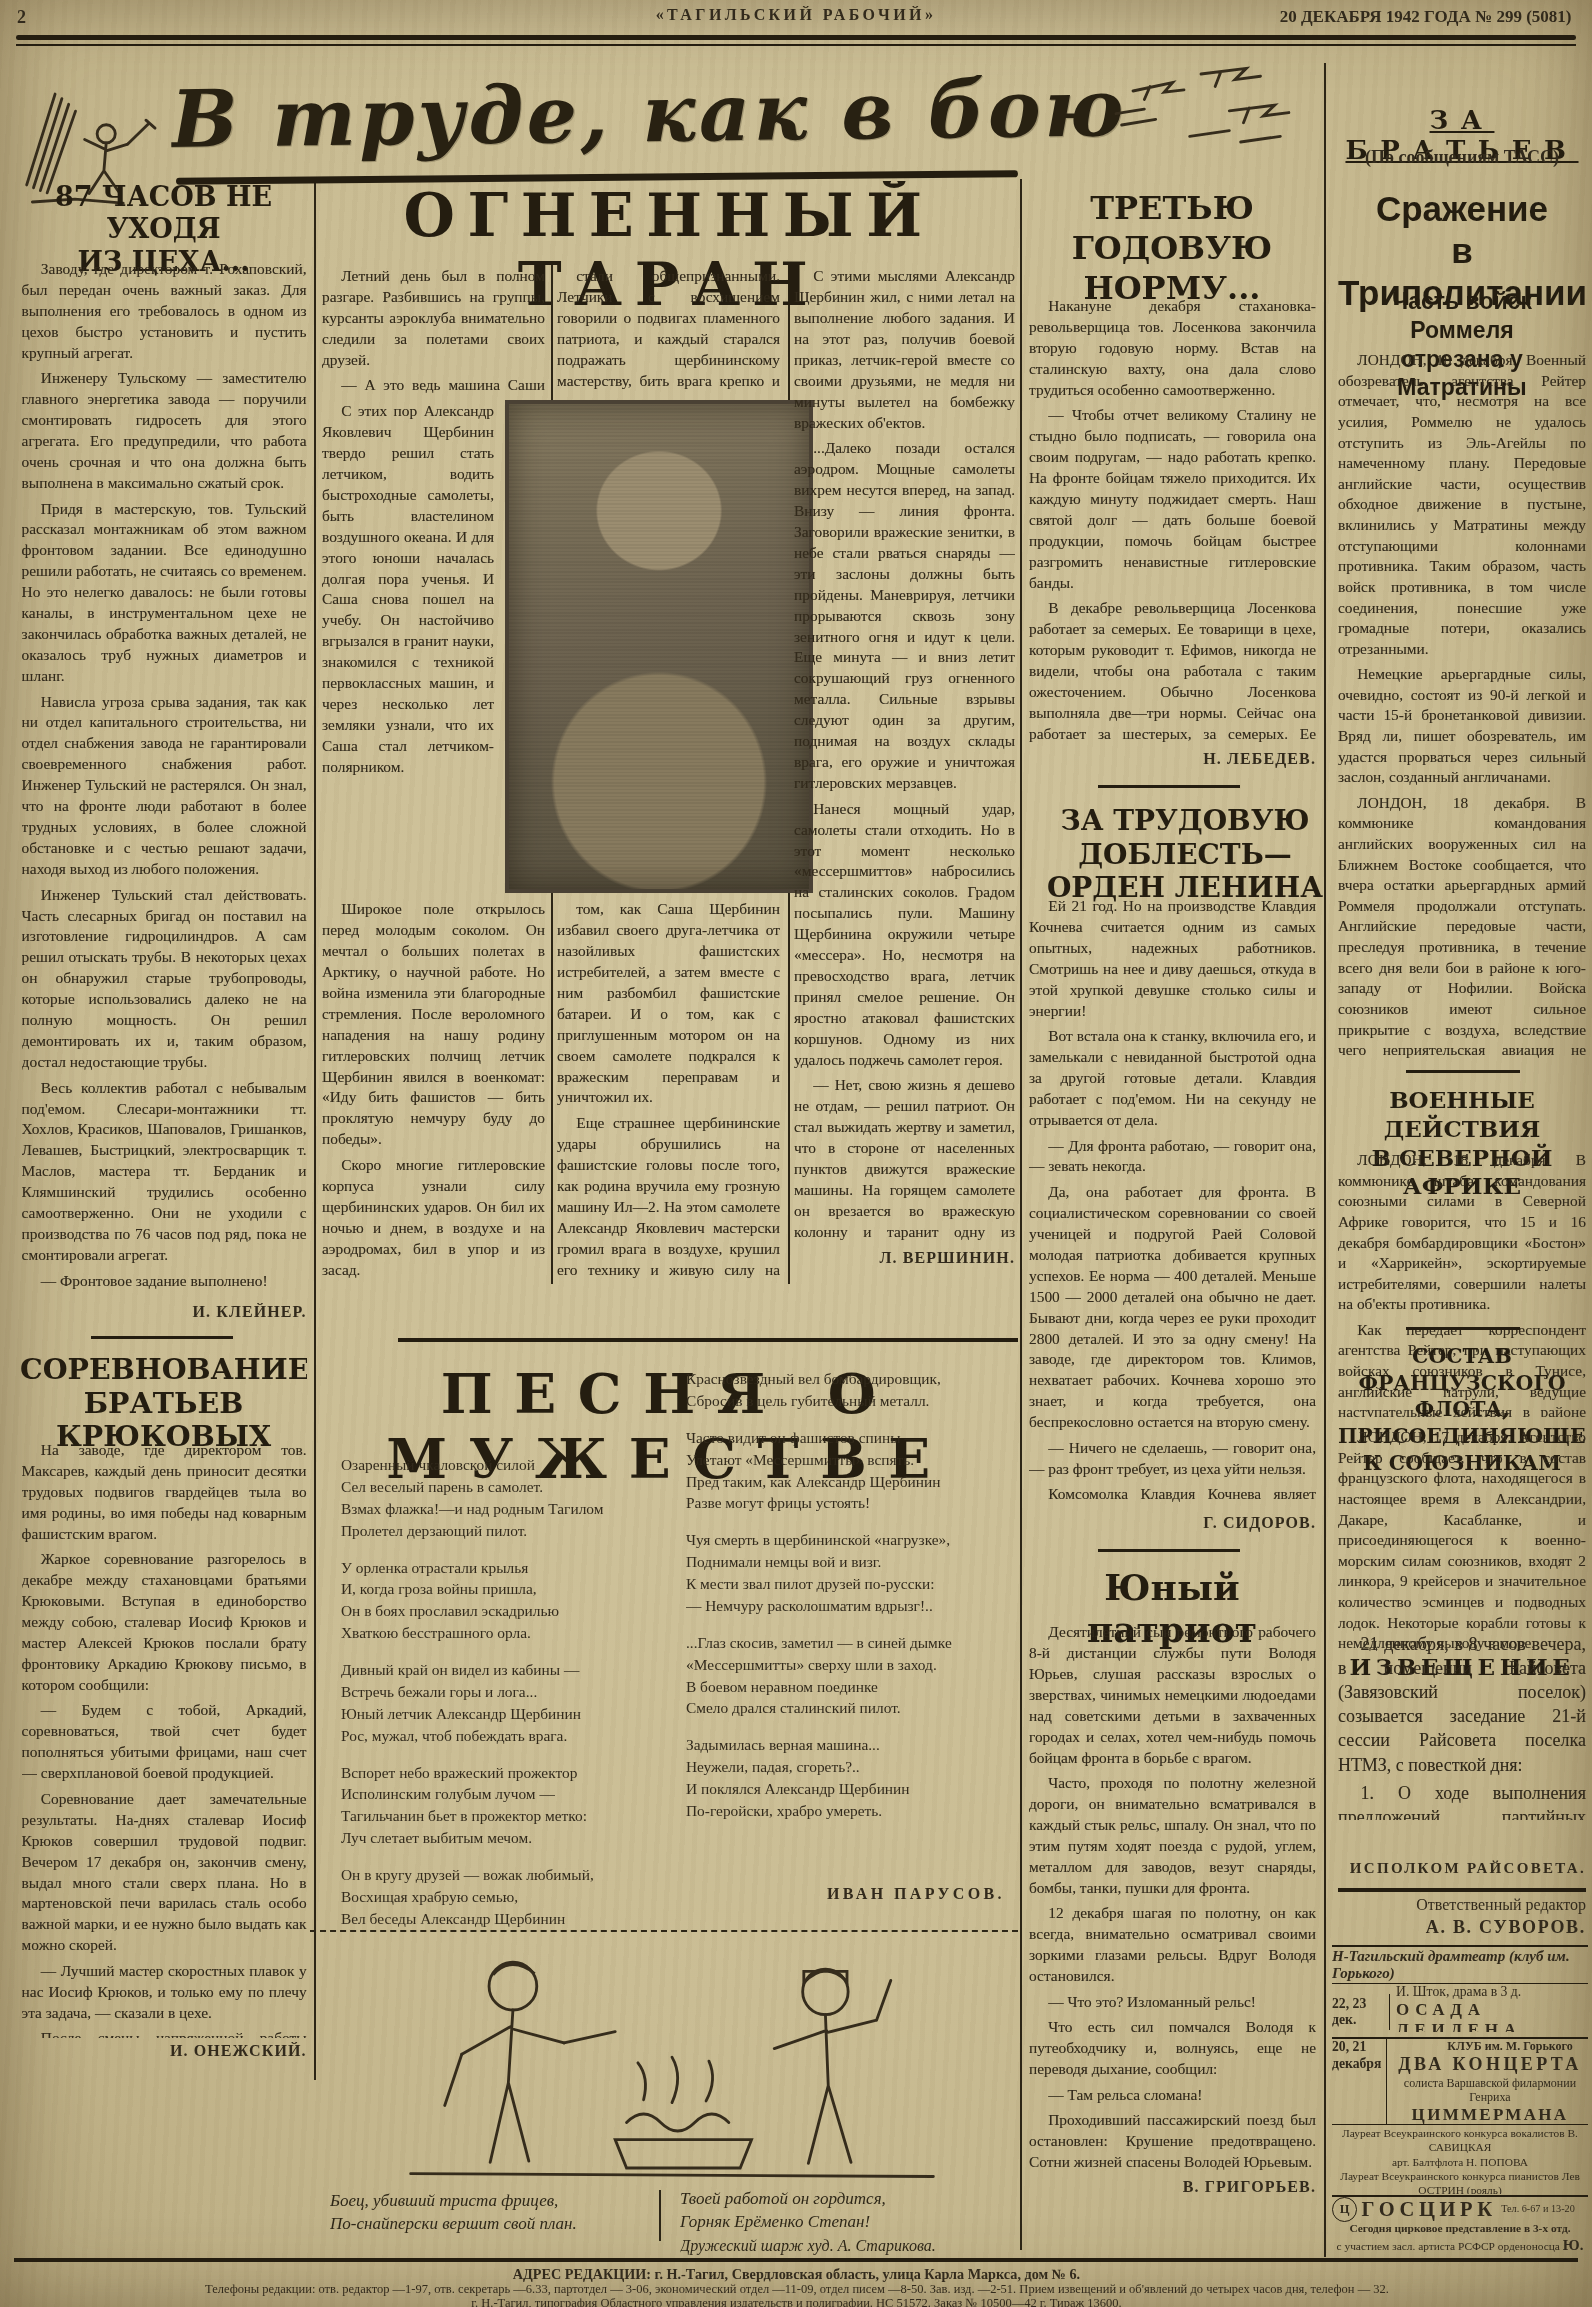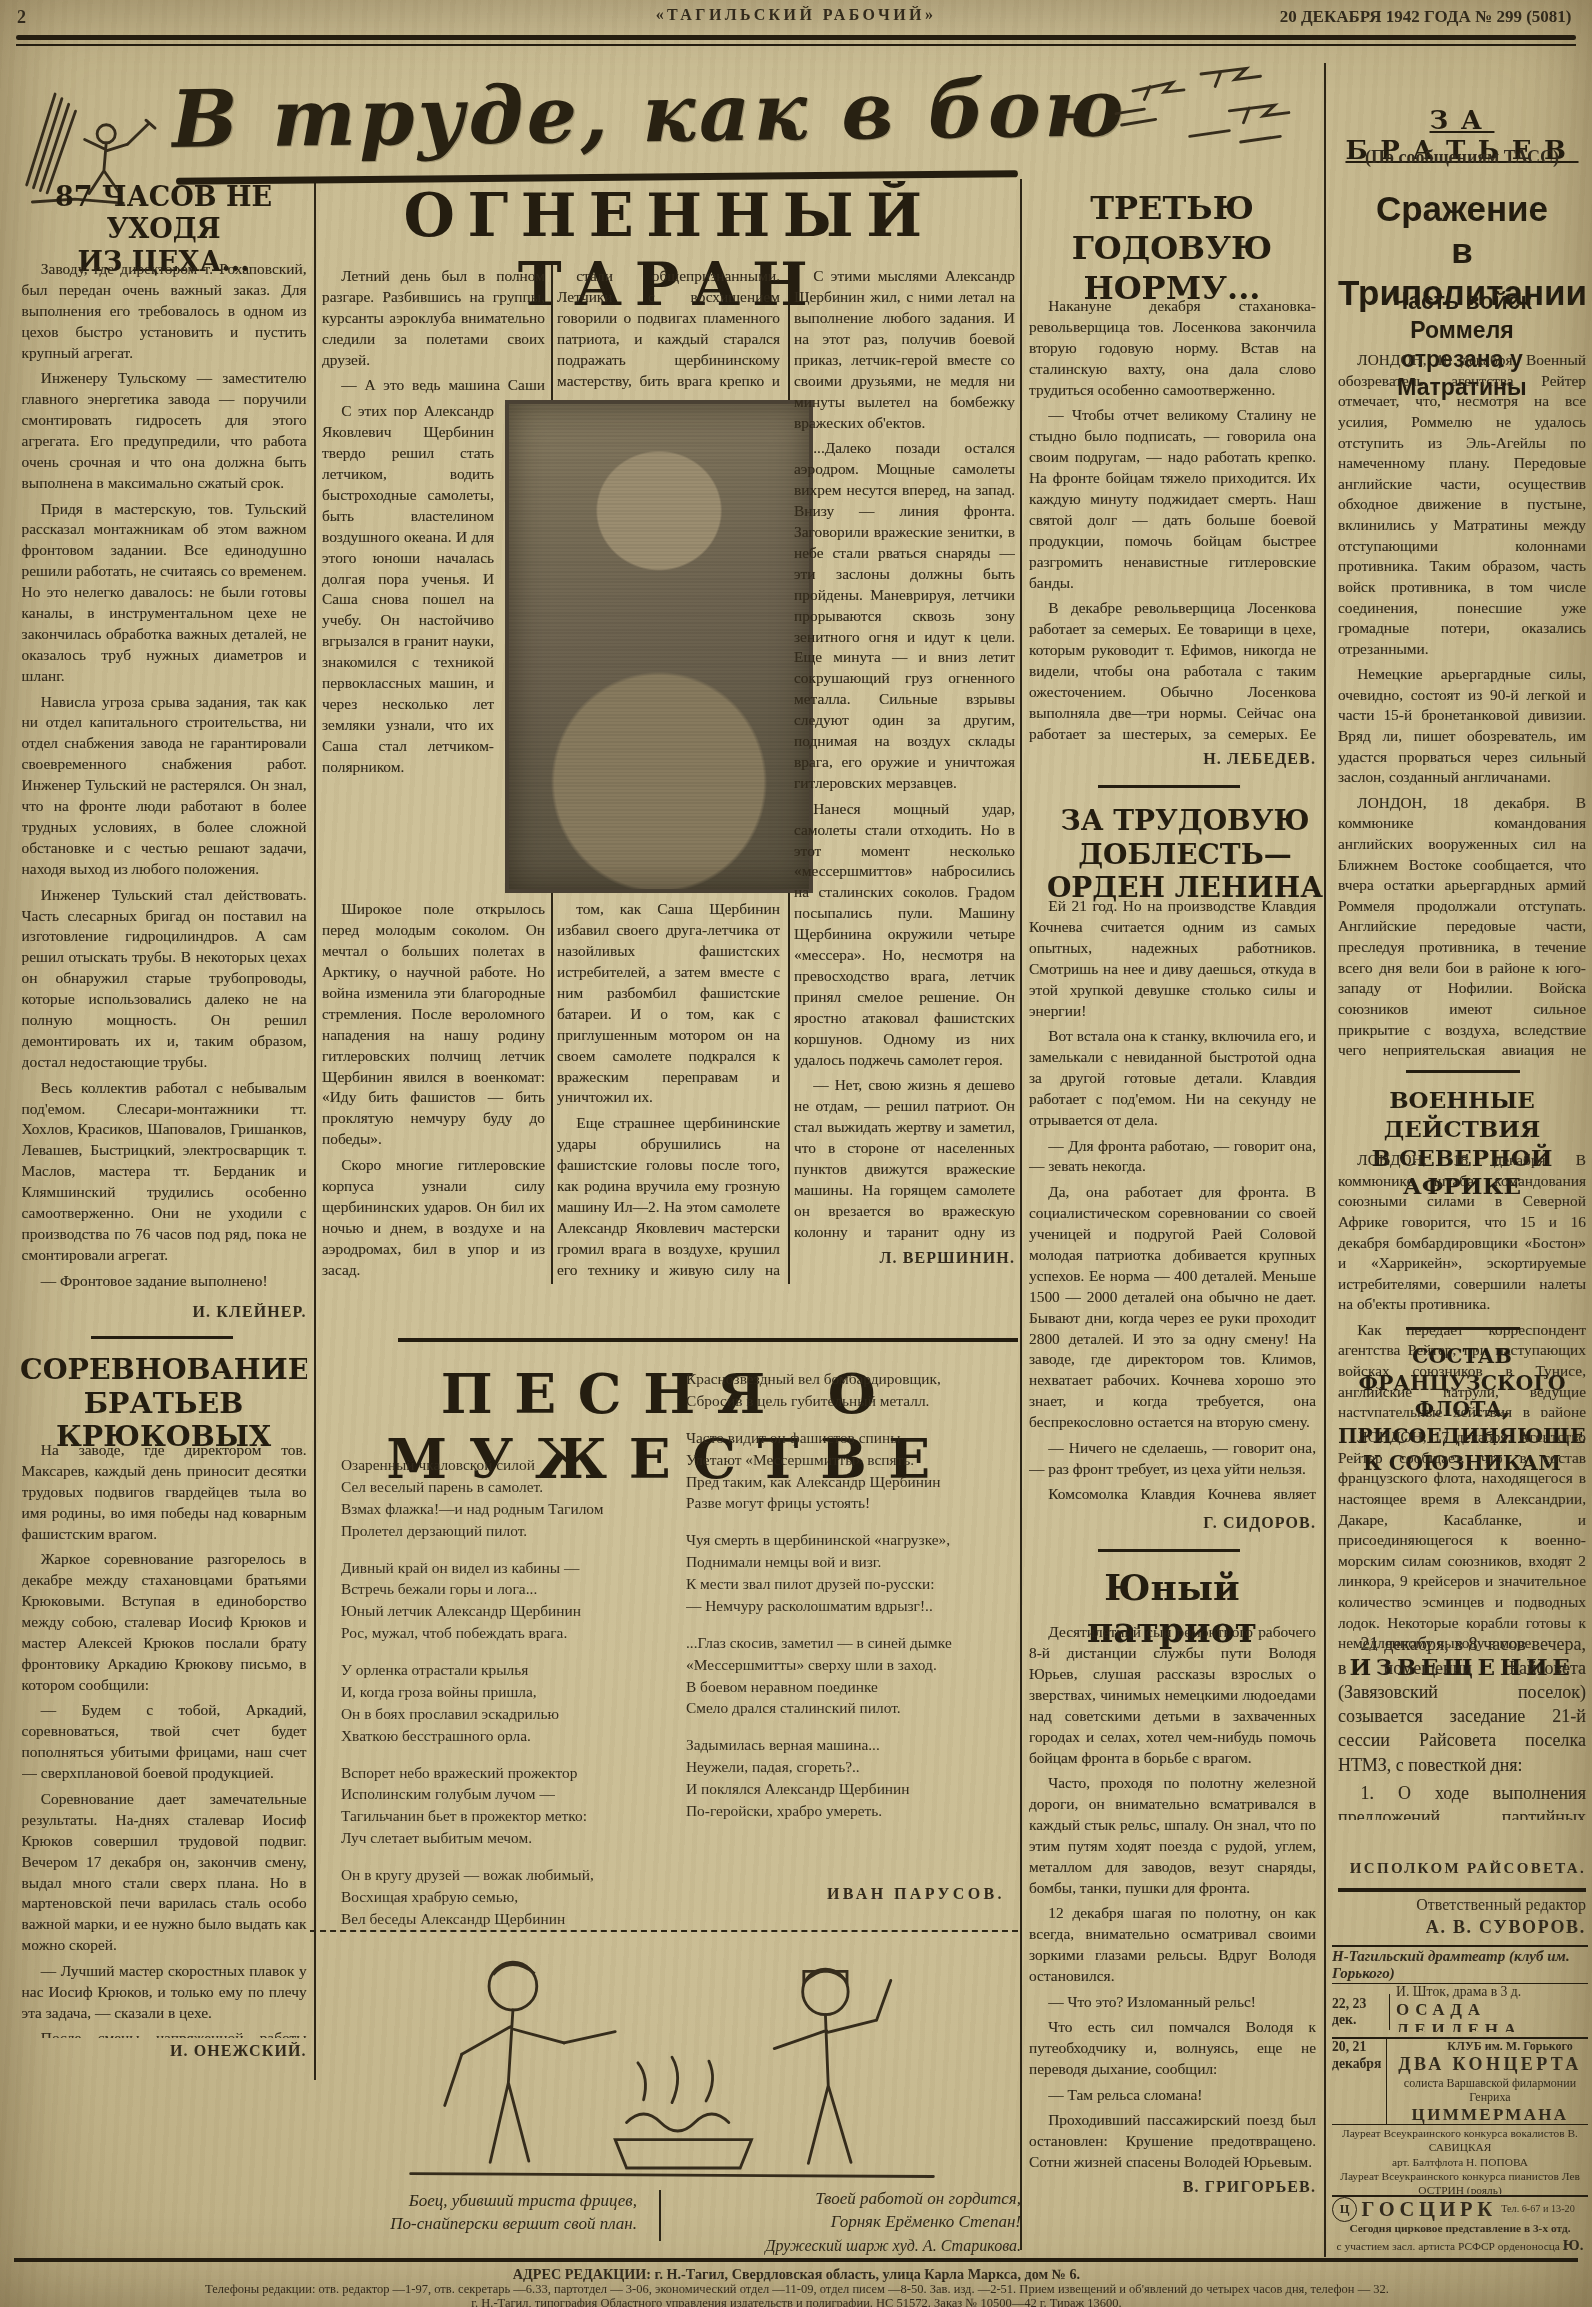--- a/index.html
+++ b/index.html
@@ -16,21 +16,21 @@
   .body-text{font-size:15.4px;line-height:1.36;text-shadow:0 0 0.6px rgba(46,36,18,.35);}
   .rc-text{font-size:15.4px;line-height:1.34;}
   .headline{font-family:"DejaVu Serif", serif;font-weight:bold;color:#241d10;text-align:center;}
   .byline{font-weight:bold;text-align:right;font-size:16px;letter-spacing:1.1px;}
   .hrule{background:#241d10;}
   .vrule{background:#2c2516;width:1.7px;}
   .center{text-align:center;}
   .small-rule{height:2.8px;background:#241d10;margin:0 auto;}
   .poem{font-size:15.4px;line-height:1.42;}
   .poem .stanza{margin:0 0 15px 0;white-space:pre-line;text-indent:0;}
-  .caption{font-style:italic;font-size:17px;line-height:1.35;color:#2e2718;text-align:right;}
+  .caption{font-style:italic;font-size:17px;line-height:1.35;color:#2e2718;}
   .ad{border-top:2.8px solid #241d10;}
   .photo-frame{border:4px solid #4a4134;background:
       repeating-linear-gradient(0deg, rgba(0,0,0,.06) 0 1.7px, rgba(0,0,0,0) 1.7px 3.4px),
       radial-gradient(ellipse 34% 20% at 50% 22%, #9b8d70 0 60%, rgba(0,0,0,0) 62%),
       radial-gradient(ellipse 60% 38% at 50% 78%, #877a5e 0 58%, rgba(0,0,0,0) 60%),
       linear-gradient(165deg,#84795f 0%, #6d6350 45%, #57503e 100%);
     box-shadow: inset 0 0 34px rgba(30,24,12,.55);}
   svg .sk{stroke:#352c1c;stroke-width:5;fill:none;stroke-linecap:round;}
 </style>
 </head>
@@ -125,28 +125,28 @@
     </div>
   <div class="blk byline" style="left:794px;top:1249px;width:221px;">Л. ВЕРШИНИН.</div>
 
   <div class="blk hrule" style="left:398px;top:1338px;width:620px;height:4px;"></div>
   <div class="blk headline" style="left:319px;top:1361px;width:700px;font-size:55px;letter-spacing:21.6px;font-weight:bold;">ПЕСНЯ О МУЖЕСТВЕ</div>
   <div class="blk poem" style="left:341px;top:1454px;width:319px;height:478px;">
       <p class="stanza">Озаренный чкаловской силой
 Сел веселый парень в самолет.
 Взмах флажка!—и над родным Тагилом
 Пролетел дерзающий пилот.</p>
+      <p class="stanza">У орленка отрастали крылья
+И, когда гроза войны пришла,
+Он в боях прославил эскадрилью
+Хваткою бесстрашного орла.</p>
       <p class="stanza">Дивный край он видел из кабины —
 Встречь бежали горы и лога...
 Юный летчик Александр Щербинин
 Рос, мужал, чтоб побеждать врага.</p>
-      <p class="stanza">У орленка отрастали крылья
-И, когда гроза войны пришла,
-Он в боях прославил эскадрилью
-Хваткою бесстрашного орла.</p>
       <p class="stanza">Вспорет небо вражеский прожектор
 Исполинским голубым лучом —
 Тагильчанин бьет в прожектор метко:
 Луч слетает выбитым мечом.</p>
       <p class="stanza">Он в кругу друзей — вожак любимый,
 Восхищая храбрую семью,
 Вел беседы Александр Щербинин
 О взаимной выручке в бою.</p>
     </div>
   <div class="blk poem" style="left:686px;top:1368px;width:330px;height:455px;">

